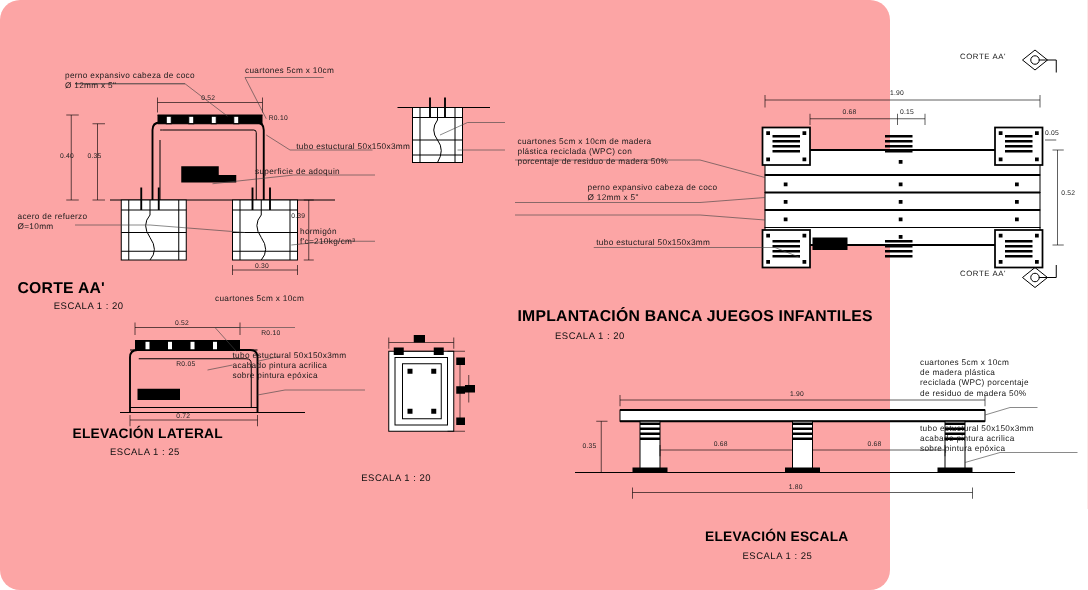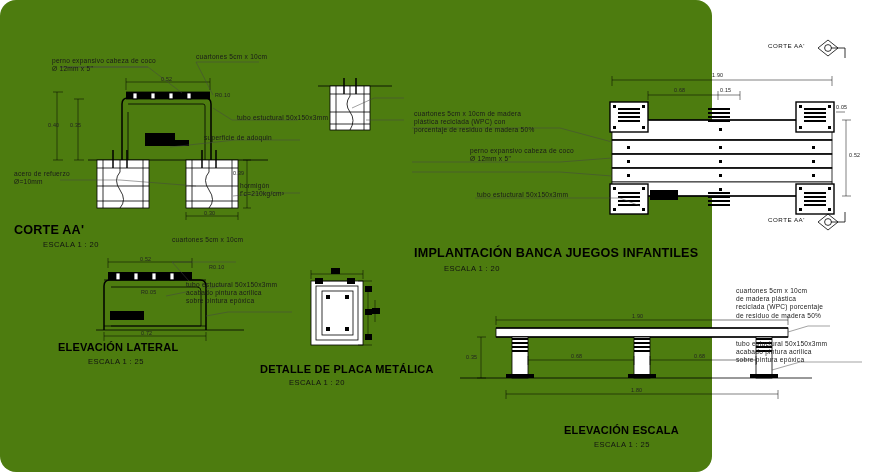--- a/index.html
+++ b/index.html
@@ -1,18 +1,18 @@
 <!DOCTYPE html>
 <html><head>
 <meta charset="utf-8">
 <style>
   html,body{margin:0;padding:0;background:#ffffff;}
   body{width:870px;height:472px;overflow:hidden;
        font-family:"Liberation Sans", sans-serif;color:#111;}
-  #sheet{position:relative;width:712px;height:472px;background:#4d7c0f;border-radius:16px;}
+  #sheet{position:relative;width:712px;height:472px;background:#fca5a5;border-radius:16px;}
   .lbl{position:absolute;font-size:6.6px;line-height:8.2px;letter-spacing:.25px;
        color:#1a1a1a;white-space:pre;}
   .dim{position:absolute;font-size:5.4px;line-height:6px;color:#222;white-space:pre;
        letter-spacing:.2px;}
   .ttl{position:absolute;font-size:12.6px;font-weight:bold;color:#000;white-space:pre;
        letter-spacing:.2px;}
   .ttl.sm{font-size:11px;}
   .sub{position:absolute;font-size:7.6px;color:#111;white-space:pre;letter-spacing:.4px;padding-left:28px;}
   .cut{position:absolute;font-size:6.2px;color:#111;white-space:pre;letter-spacing:.5px;}
   svg{position:absolute;left:0;top:0;overflow:visible;}
@@ -397,21 +397,20 @@
 acabado pintura acrilica
 sobre pintura epóxica</div>
   <div class="dim" style="left:140px;top:256px;">0.52</div>
   <div class="dim" style="left:141px;top:330px;">0.72</div>
   <div class="dim" style="left:209px;top:264px;">R0.10</div>
   <div class="dim" style="left:141px;top:289px;">R0.05</div>
 
   <div class="ttl sm" style="left:58px;top:341px;">ELEVACIÓN LATERAL</div>
   <div class="sub" style="left:60px;top:357px;">ESCALA 1 : 25</div>
 
-  <div class="ttl sm" style="left:260px;top:363px;">DETALLE DE PLACA METÁLICA</div>
   <div class="sub" style="left:261px;top:378px;">ESCALA 1 : 20</div>
 
   <div class="lbl" style="left:414px;top:110px;">cuartones 5cm x 10cm de madera
 plástica reciclada (WPC) con
 porcentaje de residuo de madera 50%</div>
   <div class="lbl" style="left:470px;top:147px;">perno expansivo cabeza de coco
 Ø 12mm x 5"</div>
   <div class="lbl" style="left:477px;top:191px;">tubo estuctural 50x150x3mm</div>
 
   <div class="dim" style="left:712px;top:72px;">1.90</div>

